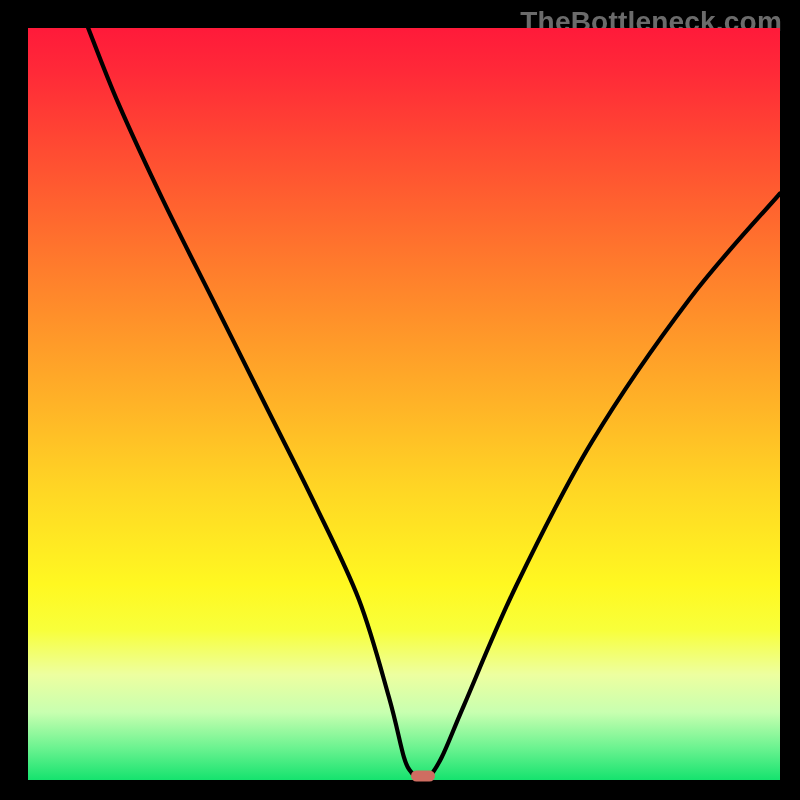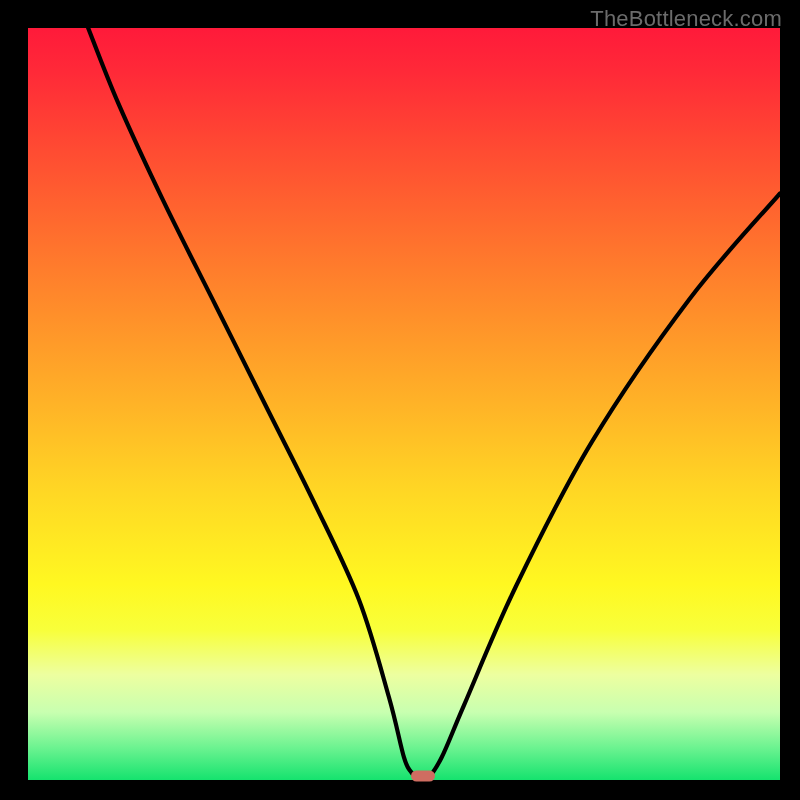--- a/index.html
+++ b/index.html
@@ -15,22 +15,22 @@
     position: relative;
     width: 800px;
     height: 800px;
     background: #000;
   }
   .watermark {
     position: absolute;
     top: 6px;
     right: 18px;
     color: #6b6b6b;
-    font-size: 22px;
-    font-weight: 400;
+    font-size: 28px;
+    font-weight: 700;
     letter-spacing: 0.2px;
   }
   .plot-area {
     position: absolute;
     left: 28px;
     top: 28px;
     width: 752px;
     height: 752px;
     
     background: linear-gradient(

